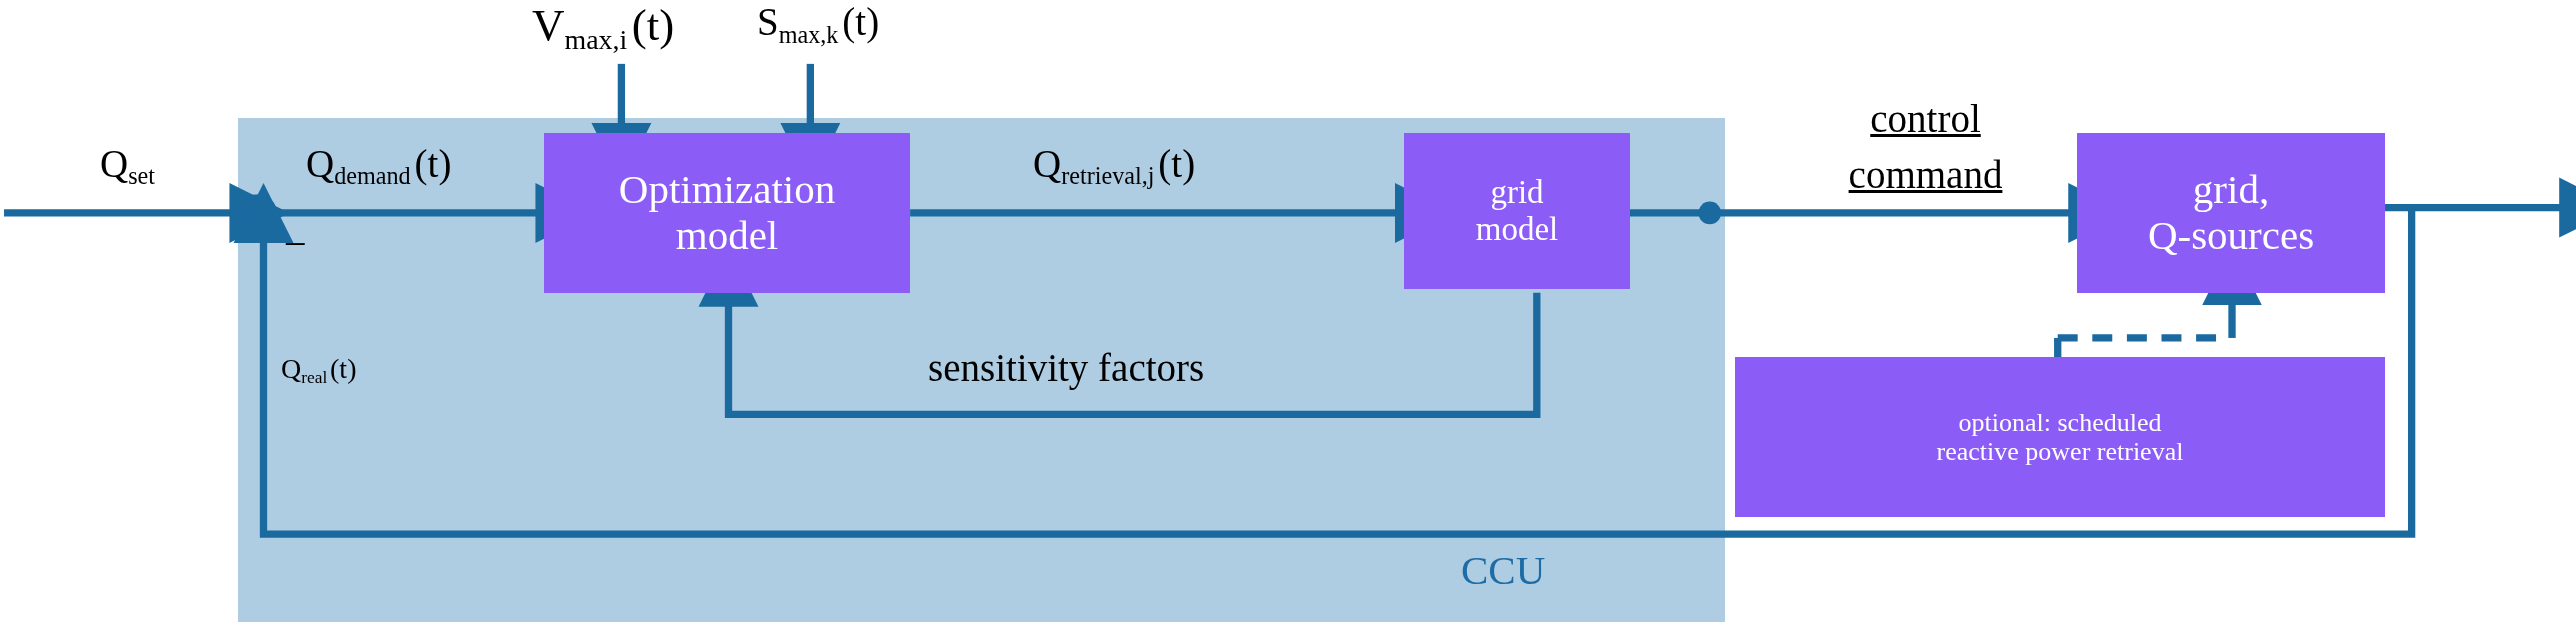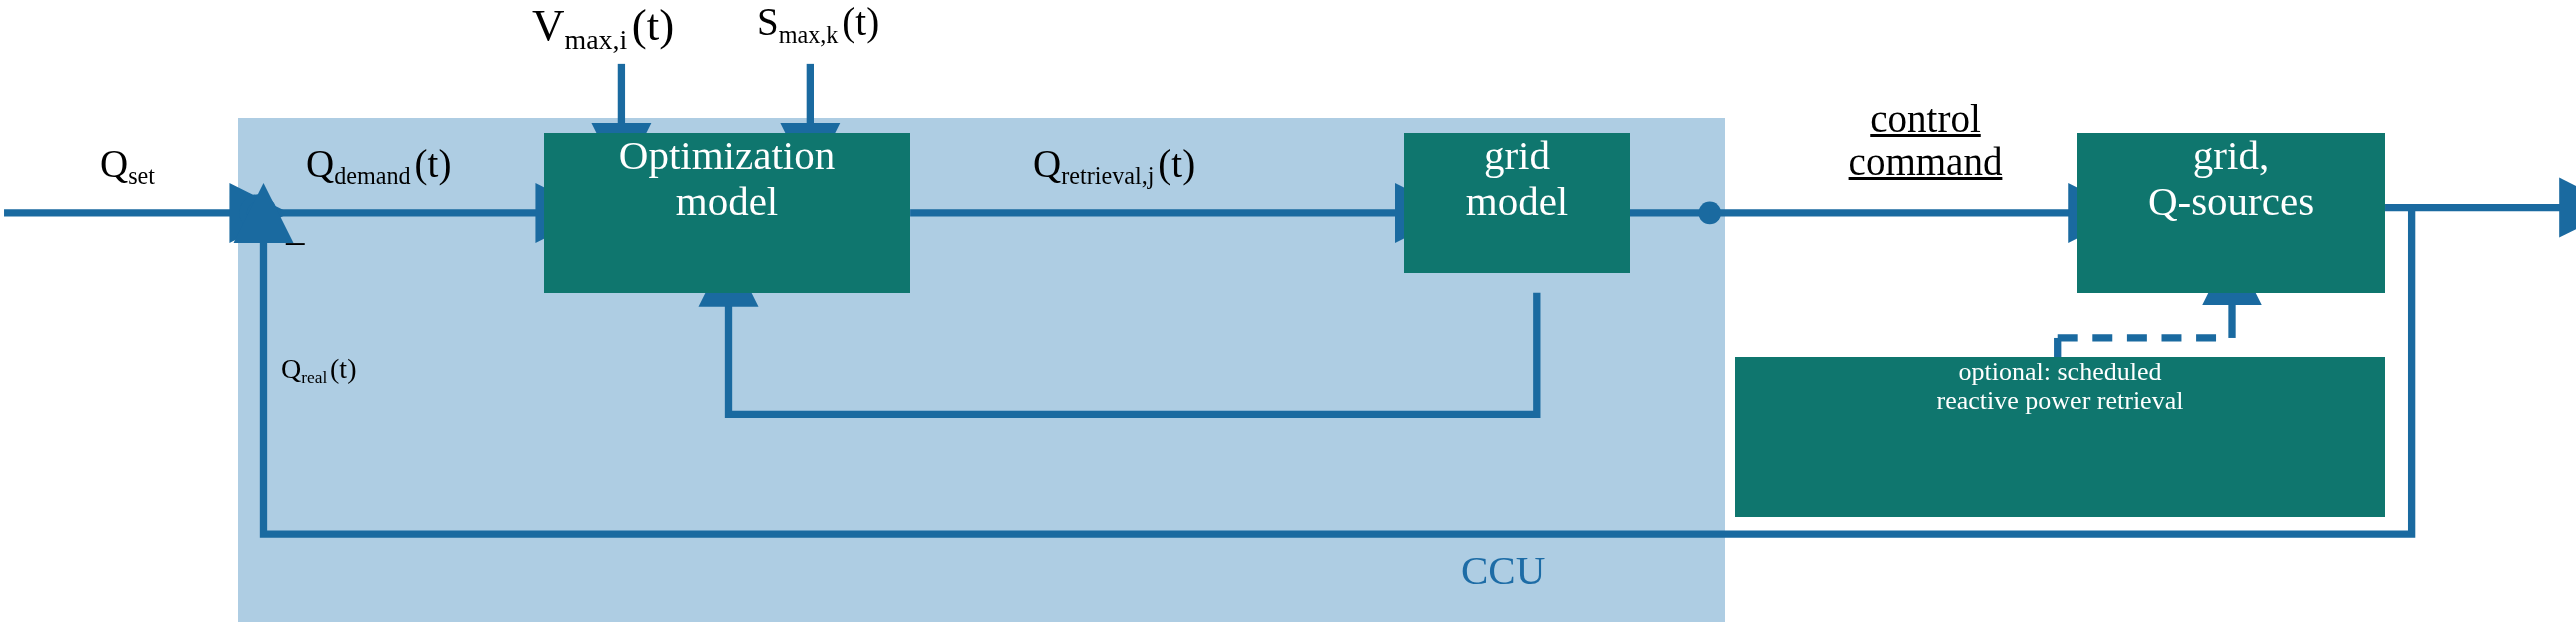--- a/index.html
+++ b/index.html
@@ -1,21 +1,21 @@
 <!DOCTYPE html>
 <html style="font-size:10.6px"><head>
 <meta charset="utf-8">
 <style>
   html,body{margin:0;padding:0;background:#fff;}
   body{font-family:"Liberation Serif", serif;}
   #stage{position:relative;width:2576px;height:634px;background:#ffffff;overflow:hidden;}
 
   .ccu-panel{position:absolute;background:#aecde3;}
-  .blk{position:absolute;background:#0f766e;color:#ffffff;display:flex;
-       align-items:flex-start;justify-content:center;text-align:center;
+  .blk{position:absolute;background:#8b5cf6;color:#ffffff;display:flex;
+       align-items:center;justify-content:center;text-align:center;
        line-height:1.12;font-family:"Liberation Serif", serif;}
   .blk span{display:block;width:100%;}
 
   .lbl{position:absolute;color:#000000;font-family:"Liberation Serif", serif;
        white-space:nowrap;line-height:1.1;}
   .lbl.ctr{text-align:center;text-decoration:underline;}
   .lbl sub{font-size:62%;vertical-align:baseline;position:relative;top:.30em;letter-spacing:0;}
   .lbl .tt{margin-left:.10em;}
 
   .ccu-tag{position:absolute;color:#1d6ca6;font-family:"Liberation Serif", serif;text-align:center;}
@@ -68,21 +68,21 @@
     </g>
   </svg>
 
   <div class="blk" style="left:544px;top:133px;width:366px;height:160px;font-size:41px;">
     <span>
       <span>Optimization</span>
       <span>model</span>
     </span>
   </div>
 
-  <div class="blk" style="left:1404px;top:133px;width:226px;height:140px;font-size:41px;">
+  <div class="blk" style="left:1404px;top:133px;width:226px;height:156px;font-size:33px;">
     <span>
       <span>grid</span>
       <span>model</span>
     </span>
   </div>
 
   <div class="blk" style="left:2077px;top:133px;width:308px;height:160px;font-size:41px;">
     <span>
       <span>grid,</span>
       <span>Q-sources</span>
@@ -113,24 +113,25 @@
   </div>
 
   <div class="lbl" style="left:1025px;top:143px;font-size:39px;margin-left:8px;">
     <span>Q</span><sub>retrieval,j</sub><span class="tt">(t)</span>
   </div>
 
   <div class="lbl" style="left:281px;top:354px;font-size:28px;">
     <span>Q</span><sub>real</sub><span class="tt">(t)</span>
   </div>
 
+  <div class="lbl" style="left:928px;top:347px;font-size:39px;">sensitivity factors</div>
 
   <div class="lbl ctr" style="left:1766px;top:98px;width:319px;font-size:39px;">
     <span style="display:block;">control</span>
-    <span style="display:block;">command</span>
+    <span style="display:block;margin-top:13px;">command</span>
   </div>
 
   <div class="lbl" style="left:286px;top:221px;font-size:37px;">–</div>
 
   <div class="ccu-tag" style="left:1461px;top:546px;font-size:41px;">CCU</div>
 
 </div>
 
 
 </body></html>

